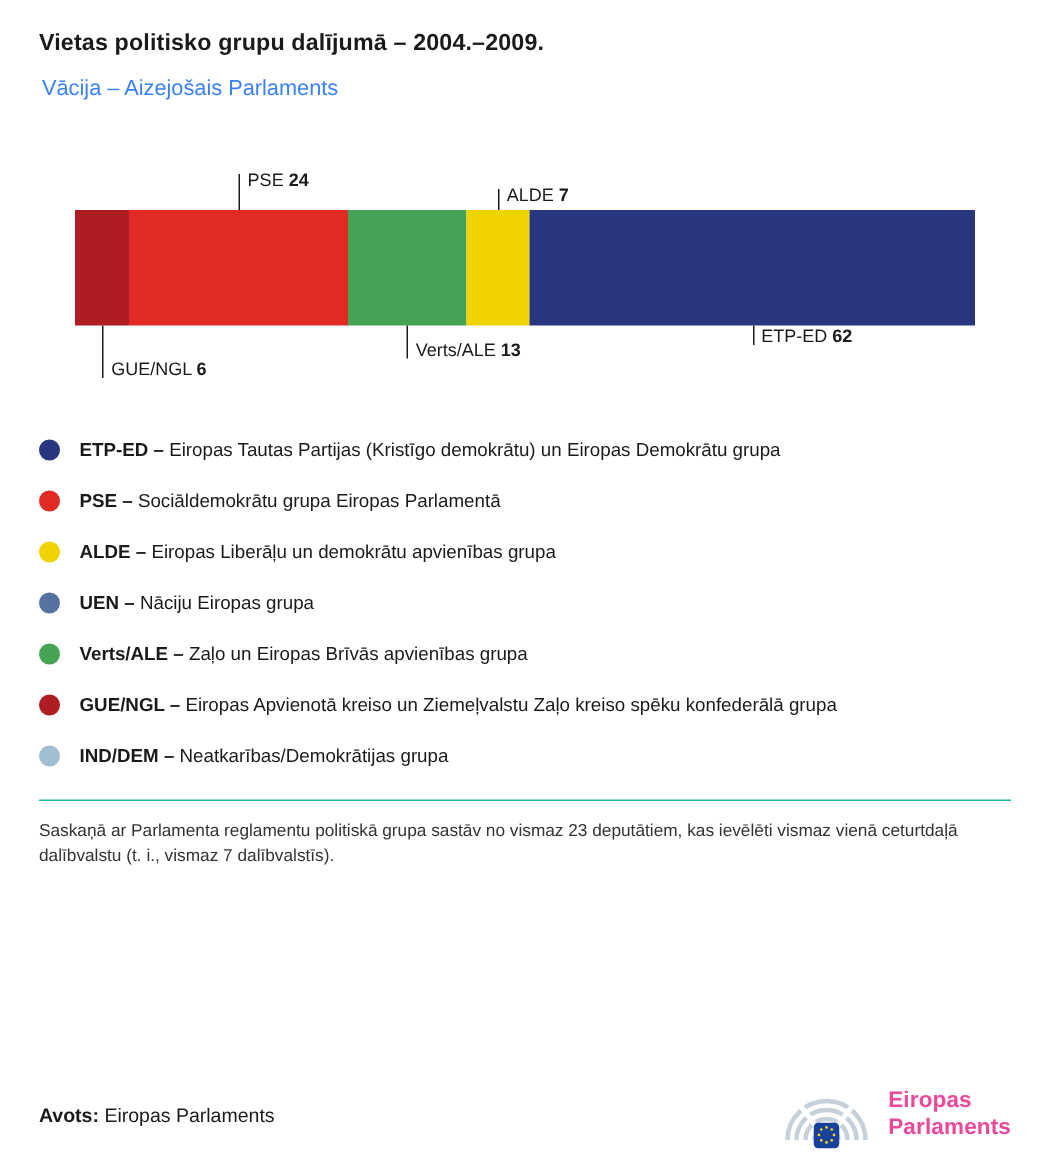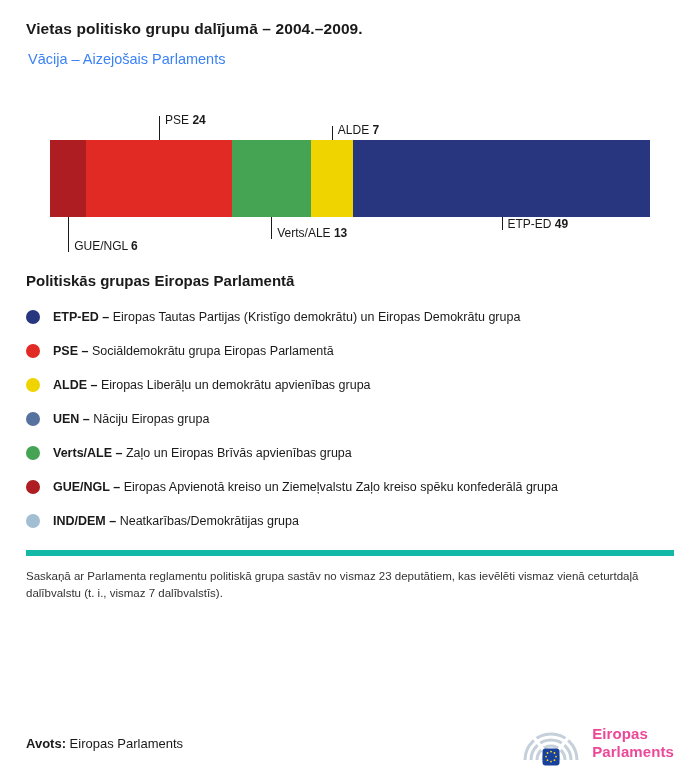--- a/index.html
+++ b/index.html
@@ -90,21 +90,21 @@
     width: 14px;
     height: 14px;
     border-radius: 50%;
     margin-right: 13px;
     margin-top: 0px;
   }
   .legend-text b { font-weight: 700; }
 
   
   .footnote-box {
-    border-top: 6px solid #14b8a6;
+    border-top: 1px solid #14b8a6;
     margin-top: 2px;
     padding-top: 12px;
   }
   .footnote {
     font-size: 11.5px;
     color: #333333;
     line-height: 1.5;
   }
 
   
@@ -147,28 +147,27 @@
         <div class="segment" style="width: 13.1313%; background: rgb(69, 163, 84);"></div>
         <div class="callout bottom" style="left: 36.8687%; height: 22px;">
           <span class="callout-label"><span>Verts/ALE </span><b>13</b></span>
         </div>
         <div class="segment" style="width: 7.07071%; background: rgb(240, 212, 0);"></div>
         <div class="callout top" style="left: 46.9697%; height: 14px;">
           <span class="callout-label"><span>ALDE </span><b>7</b></span>
         </div>
         <div class="segment" style="width: 49.4949%; background: rgb(39, 54, 126);"></div>
         <div class="callout bottom" style="left: 75.2525%; height: 13px;">
-          <span class="callout-label"><span>ETP-ED </span><b>49</b></span>
+          <span class="callout-label"><span>ETP-ED </span><b>62</b></span>
         </div>
       </div>
   </div>
 
 
   <div class="legend">
-    <div class="legend-title">Politiskās grupas Eiropas Parlamentā</div>
     <ul class="legend-list">
         <li class="legend-item">
           <span class="dot" style="background: rgb(39, 54, 126);"></span>
           <span class="legend-text"><b>ETP-ED – </b>Eiropas Tautas Partijas (Kristīgo demokrātu) un Eiropas Demokrātu grupa</span>
         </li>
         <li class="legend-item">
           <span class="dot" style="background: rgb(226, 42, 37);"></span>
           <span class="legend-text"><b>PSE – </b>Sociāldemokrātu grupa Eiropas Parlamentā</span>
         </li>
         <li class="legend-item">

